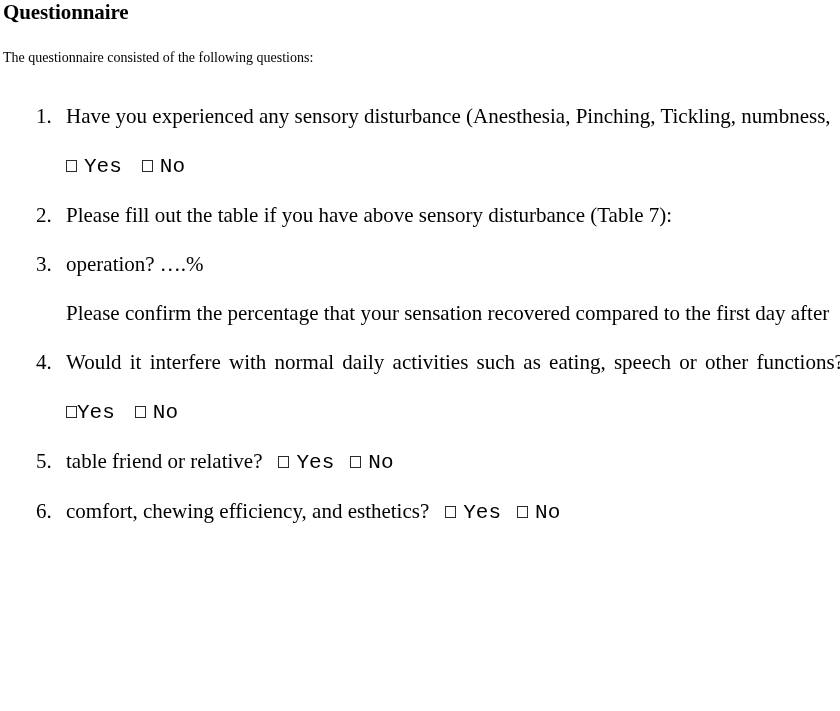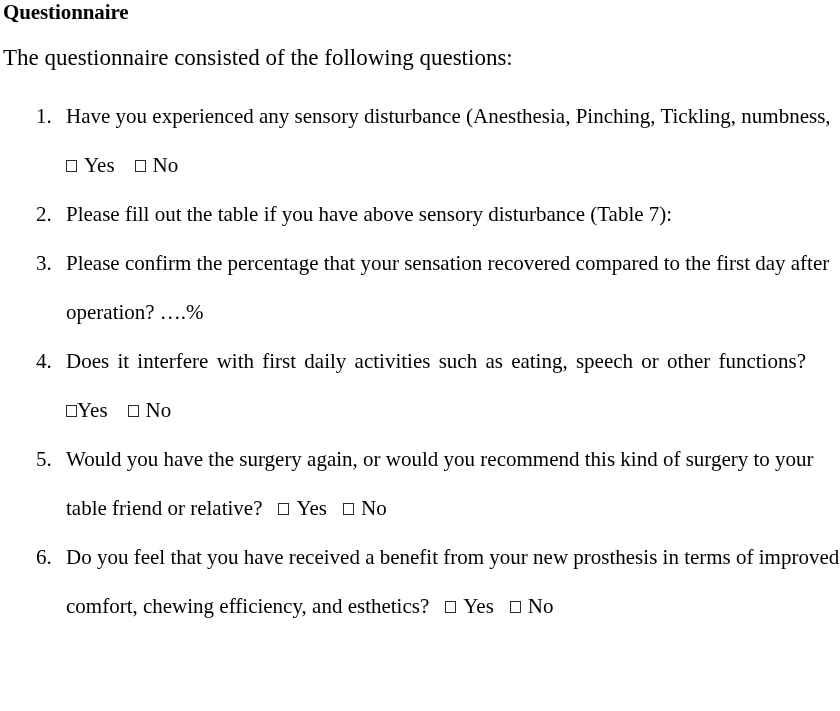--- a/index.html
+++ b/index.html
@@ -34,21 +34,21 @@
     font-weight: bold;
     letter-spacing: -0.1px;
     white-space: nowrap;
   }
 
   
   .intro {
     position: absolute;
     left: 3px;
     top: 45px;
-    font-size: 23px;
+    font-size: 14px;
     line-height: 26px;
     white-space: nowrap;
   }
 
   
   .qlist {
     position: absolute;
     left: 0;
     top: 92px;
     width: 840px;
@@ -88,20 +88,21 @@
     width: 11px;
     height: 12px;
     border: 1px solid #2b2b2b;
     box-sizing: border-box;
     vertical-align: 0px;
     background: transparent;
   }
   .opt {
     display: inline-block;
     white-space: nowrap;
+    font-family: Liberation Mono, monospace;
   }
   .opt .lbl {
     display: inline-block;
   }
   .opt.gap .lbl {
     margin-left: 7px;
   }
   .opt.nogap .lbl {
     margin-left: 0px;
   }
@@ -144,45 +145,43 @@
     <div class="qitem">
       <div class="qnum">2.</div>
       <div class="qbody">
         <span class="qline">Please fill out the table if you have above sensory disturbance (Table 7):</span>
       </div>
     </div>
 
     <div class="qitem">
       <div class="qnum">3.</div>
       <div class="qbody justify">
+        <span class="qline">operation? ….%</span>
         <span class="qline">Please confirm the percentage that your sensation recovered compared to the first day after</span>
-        <span class="qline">operation? ….%</span>
       </div>
     </div>
 
     <div class="qitem">
       <div class="qnum">4.</div>
       <div class="qbody">
-        <span class="qline justify-all" style="display:block;white-space:nowrap;word-spacing:3.0px;">Does it interfere with first daily activities such as eating, speech or other functions?</span>
+        <span class="qline justify-all" style="display:block;white-space:nowrap;word-spacing:3.0px;">Would it interfere with normal daily activities such as eating, speech or other functions?</span>
         <span class="optrow">
           <span class="opt nogap"><span class="cbox"></span><span class="lbl">Yes</span></span><span class="opt gap"><span class="cbox"></span><span class="lbl">No</span></span>
         </span>
       </div>
     </div>
 
     <div class="qitem">
       <div class="qnum">5.</div>
       <div class="qbody">
-        <span class="qline">Would you have the surgery again, or would you recommend this kind of surgery to your</span>
         <span class="qline"><span>table friend or relative?</span><span class="inline-opts"><span class="opt gap"><span class="cbox"></span><span class="lbl">Yes</span></span><span class="opt gap"><span class="cbox"></span><span class="lbl">No</span></span></span></span>
       </div>
     </div>
 
     <div class="qitem">
       <div class="qnum">6.</div>
       <div class="qbody">
-        <span class="qline">Do you feel that you have received a benefit from your new prosthesis in terms of improved</span>
         <span class="qline"><span>comfort, chewing efficiency, and esthetics?</span><span class="inline-opts"><span class="opt gap"><span class="cbox"></span><span class="lbl">Yes</span></span><span class="opt gap"><span class="cbox"></span><span class="lbl">No</span></span></span></span>
       </div>
     </div>
 
   </div>
 </div>
 
 </body></html>

